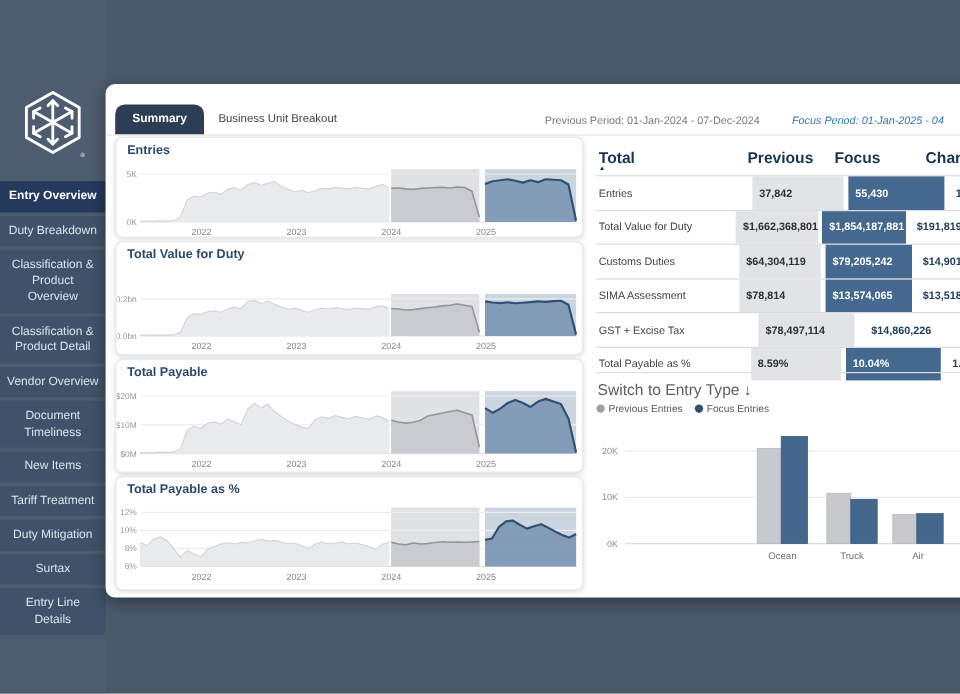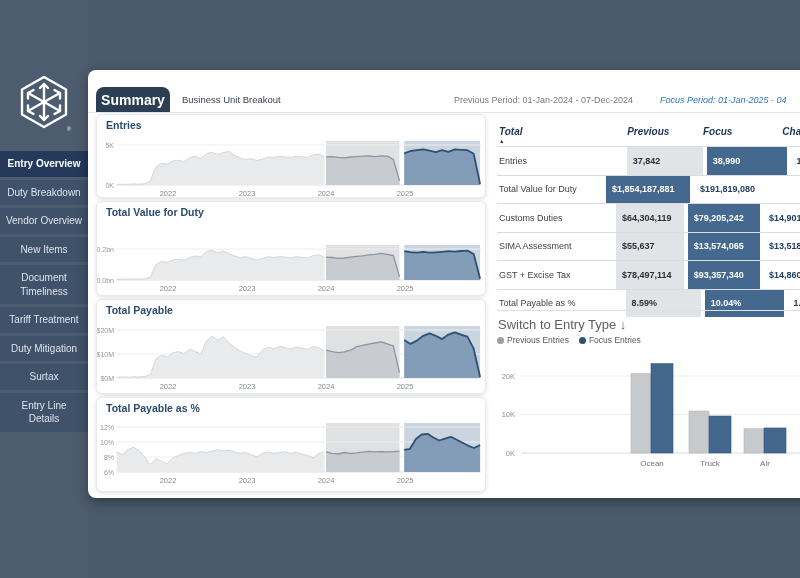--- a/index.html
+++ b/index.html
@@ -17,21 +17,21 @@
     color:#dce3ec;font-size:10px;line-height:1.35;text-align:center;cursor:pointer;
   }
   .nav-item.active{background:#24395b;color:#ffffff;font-weight:bold;}
   
   .panel{
     position:absolute;left:88px;top:70px;width:730px;height:428px;background:#ffffff;
     border-radius:8px 0 0 8px;box-shadow:0 4px 12px rgba(0,0,0,.35);
   }
   .tab-summary{
     position:absolute;left:8px;top:17px;width:74px;height:25px;background:#2c3e54;
-    border-radius:8px 8px 0 0;color:#fff;font-size:14px;font-weight:bold;
+    border-radius:8px 8px 0 0;color:#fff;font-size:10px;font-weight:bold;
     display:flex;align-items:center;justify-content:center;cursor:pointer;
   }
   .tab-bub{position:absolute;left:94px;top:24px;font-size:9.5px;color:#3c4350;cursor:pointer;}
   .period-prev{position:absolute;left:366px;top:25px;font-size:9px;color:#77797c;white-space:nowrap;}
   .period-focus{position:absolute;left:572px;top:25px;font-size:9px;color:#2e75b6;white-space:nowrap;font-style:italic;}
   .tab-divider{position:absolute;left:0;top:42px;width:730px;height:1px;background:#e3e6ea;}
   
   .card{position:absolute;left:8px;width:388px;background:#fff;border:1px solid #e8ebee;
         border-radius:6px;box-shadow:0 1px 4px rgba(0,0,0,.13);overflow:hidden;}
   #card-0{top:44px;height:82px;} #card-1{top:131px;height:93px;}
@@ -42,21 +42,21 @@
   .stable{position:absolute;left:409px;top:46px;width:322px;}
   .trow{display:flex;align-items:stretch;height:27.5px;}
   .trow.head{height:30px;}
   .trow:not(.head){border-top:1px solid #d9dce0;}
   .cell{display:flex;align-items:center;font-size:9px;}
   .c-label{width:103px;color:#3f434a;padding-left:2px;}
   .c-prev{width:74px;background:#e2e3e6;font-weight:bold;color:#2c3036;padding-left:6px;margin-left:30px;}
   .c-sp{width:4px;}
   .c-focus{width:78px;background:#45698e;font-weight:bold;color:#ffffff;padding-left:6px;}
   .c-change{flex:1;font-weight:bold;color:#233d5e;padding-left:6px;}
-  .trow.head .cell{background:none;color:#1b3454;font-weight:bold;font-size:10px;font-style:italic;}
+  .trow.head .cell{background:none;color:#1b3454;font-weight:bold;font-size:13px;}
   .sort-arrow{position:absolute;font-size:5.5px;color:#1b3454;left:411px;top:68px;}
   
   .divider2{position:absolute;left:409px;top:240px;width:321px;height:1px;background:#dde0e4;}
   .etype-title{position:absolute;left:410px;top:247px;font-size:13px;color:#5b5f66;cursor:pointer;}
   .legend{position:absolute;left:409px;top:265px;display:flex;gap:10px;align-items:center;
           font-size:8.5px;color:#54585e;}
   .legend-item{display:flex;align-items:center;cursor:pointer;}
   .dot{width:7px;height:7px;border-radius:50%;display:inline-block;margin-right:3px;}
   .barwrap{position:absolute;left:409px;top:276px;width:321px;height:132px;overflow:hidden;}
 </style>
@@ -77,23 +77,25 @@
         <line x1="43" y1="19" x2="11" y2="37"></line>
         <polyline points="43,24.5 43,19 37.5,16"></polyline>
         <polyline points="11,31.5 11,37 16.5,40"></polyline>
       </g>
       <text x="50" y="57" font-size="5" fill="#ffffff">®</text>
     </svg>
   </div>
   <nav class="nav" id="nav">
       <div class="nav-item active">Entry Overview</div>
       <div class="nav-item">Duty Breakdown</div>
+      <div class="nav-item">Classification &amp; Product Overview</div>
+      <div class="nav-item">Classification &amp; Product Detail</div>
       <div class="nav-item">Vendor Overview</div>
+      <div class="nav-item">Document Timeliness</div>
       <div class="nav-item">New Items</div>
-      <div class="nav-item">Document Timeliness</div>
       <div class="nav-item">Tariff Treatment</div>
       <div class="nav-item">Duty Mitigation</div>
       <div class="nav-item">Surtax</div>
       <div class="nav-item">Entry Line Details</div>
     </nav>
 </aside>
 
 <main class="panel">
   <div class="tab-summary">Summary</div>
   <div class="tab-bub">Business Unit Breakout</div>
@@ -198,52 +200,52 @@
         <div class="cell c-prev" style="background: none; color: rgb(27, 52, 84);">Previous</div>
         <div class="cell c-sp"></div>
         <div class="cell c-focus" style="background: none; color: rgb(27, 52, 84);">Focus</div>
         <div class="cell c-sp"></div>
         <div class="cell c-change">Change</div>
       </div>
       <div class="trow">
         <div class="cell c-label">Entries</div>
         <div class="cell c-prev">37,842</div>
         <div class="cell c-sp"></div>
-        <div class="cell c-focus">38,990</div>
+        <div class="cell c-focus">55,430</div>
         <div class="cell c-sp"></div>
         <div class="cell c-change">1,148</div>
       </div>
       <div class="trow">
         <div class="cell c-label">Total Value for Duty</div>
+        <div class="cell c-prev">$1,662,368,801</div>
         <div class="cell c-sp"></div>
         <div class="cell c-focus">$1,854,187,881</div>
         <div class="cell c-sp"></div>
         <div class="cell c-change">$191,819,080</div>
       </div>
       <div class="trow">
         <div class="cell c-label">Customs Duties</div>
         <div class="cell c-prev">$64,304,119</div>
         <div class="cell c-sp"></div>
         <div class="cell c-focus">$79,205,242</div>
         <div class="cell c-sp"></div>
         <div class="cell c-change">$14,901,123</div>
       </div>
       <div class="trow">
         <div class="cell c-label">SIMA Assessment</div>
-        <div class="cell c-prev">$55,637</div>
+        <div class="cell c-prev">$78,814</div>
         <div class="cell c-sp"></div>
         <div class="cell c-focus">$13,574,065</div>
         <div class="cell c-sp"></div>
         <div class="cell c-change">$13,518,428</div>
       </div>
       <div class="trow">
         <div class="cell c-label">GST + Excise Tax</div>
         <div class="cell c-prev">$78,497,114</div>
         <div class="cell c-sp"></div>
-        <div class="cell c-focus">$93,357,340</div>
         <div class="cell c-sp"></div>
         <div class="cell c-change">$14,860,226</div>
       </div>
       <div class="trow">
         <div class="cell c-label">Total Payable as %</div>
         <div class="cell c-prev">8.59%</div>
         <div class="cell c-sp"></div>
         <div class="cell c-focus">10.04%</div>
         <div class="cell c-sp"></div>
         <div class="cell c-change">1.45%</div>

